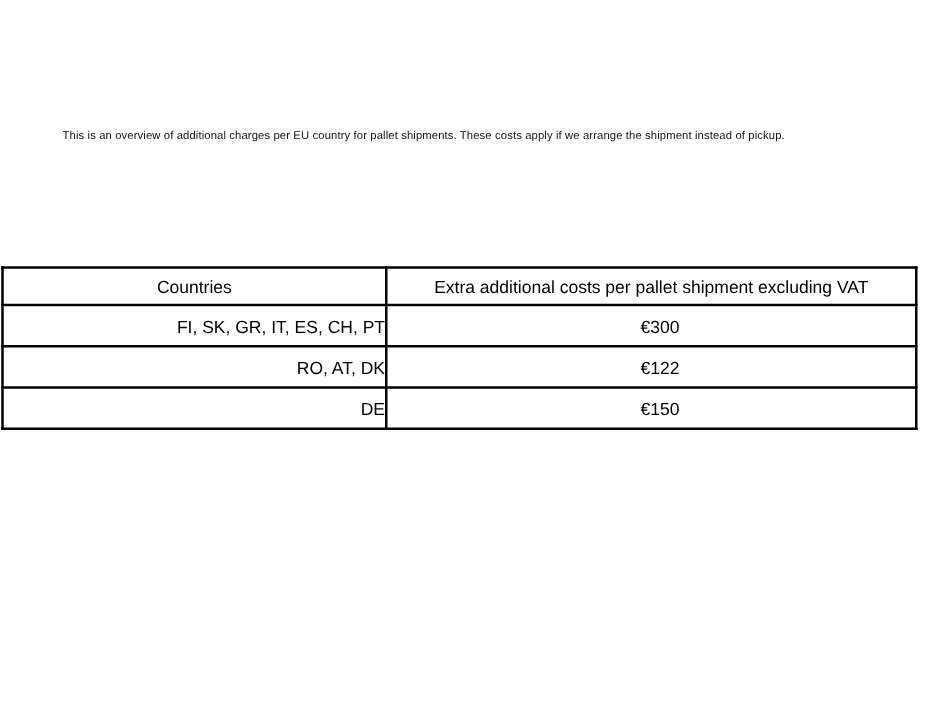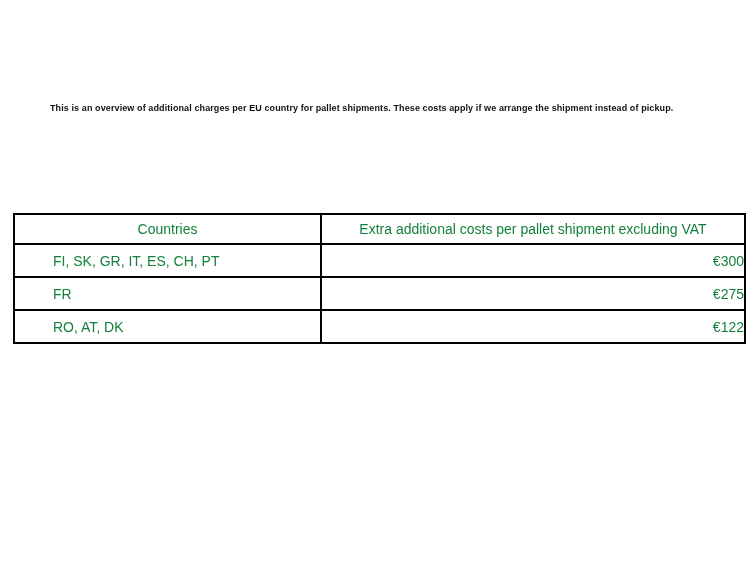--- a/index.html
+++ b/index.html
@@ -14,51 +14,51 @@
     background: #ffffff;
     overflow: hidden;
     font-family: "Liberation Sans", sans-serif;
   }
   .intro {
     position: absolute;
     left: 50px;
     top: 103px;
     margin: 0;
     font-size: 9px;
-    font-weight: bold;
+    font-weight: normal;
     color: #111111;
     white-space: nowrap;
     letter-spacing: 0.1px;
   }
   table.charges-table {
     position: absolute;
-    left: 13px;
+    left: 1px;
     top: 213px;
     width: 731px;
     border-collapse: collapse;
     table-layout: fixed;
     font-size: 14px;
-    color: #15803d;
+    color: #000000;
   }
   .col-countries { width: 307px; }
   .col-costs    { width: 424px; }
   .charges-table th,
   .charges-table td {
     border: 2px solid #000000;
     font-weight: normal;
     padding: 0;
     vertical-align: middle;
     overflow: hidden;
     white-space: nowrap;
   }
   .charges-table thead tr { height: 30px; }
   .charges-table tbody tr { height: 33px; }
   .charges-table th { text-align: center; }
-  .charges-table td.countries-cell { text-align: left; padding-left: 38px; }
-  .charges-table td.cost-cell      { text-align: right; padding-left: 14px; }
+  .charges-table td.countries-cell { text-align: right; padding-left: 38px; }
+  .charges-table td.cost-cell      { text-align: center; padding-left: 14px; }
 </style>
 </head>
 <body>
 
 <div class="canvas">
 
   <p class="intro">This is an overview of additional charges per EU country for pallet shipments. These costs apply if we arrange the shipment instead of pickup.</p>
 
   <table class="charges-table">
     <colgroup>
@@ -70,23 +70,23 @@
         <th>Countries</th>
         <th>Extra additional costs per pallet shipment excluding VAT</th>
       </tr>
     </thead>
     <tbody>
       <tr>
         <td class="countries-cell">FI, SK, GR, IT, ES, CH, PT</td>
         <td class="cost-cell">€300</td>
       </tr>
       <tr>
-        <td class="countries-cell">FR</td>
-        <td class="cost-cell">€275</td>
+        <td class="countries-cell">RO, AT, DK</td>
+        <td class="cost-cell">€122</td>
       </tr>
       <tr>
-        <td class="countries-cell">RO, AT, DK</td>
-        <td class="cost-cell">€122</td>
+        <td class="countries-cell">DE</td>
+        <td class="cost-cell">€150</td>
       </tr>
     </tbody>
   </table>
 
 </div>
 
 </body></html>

